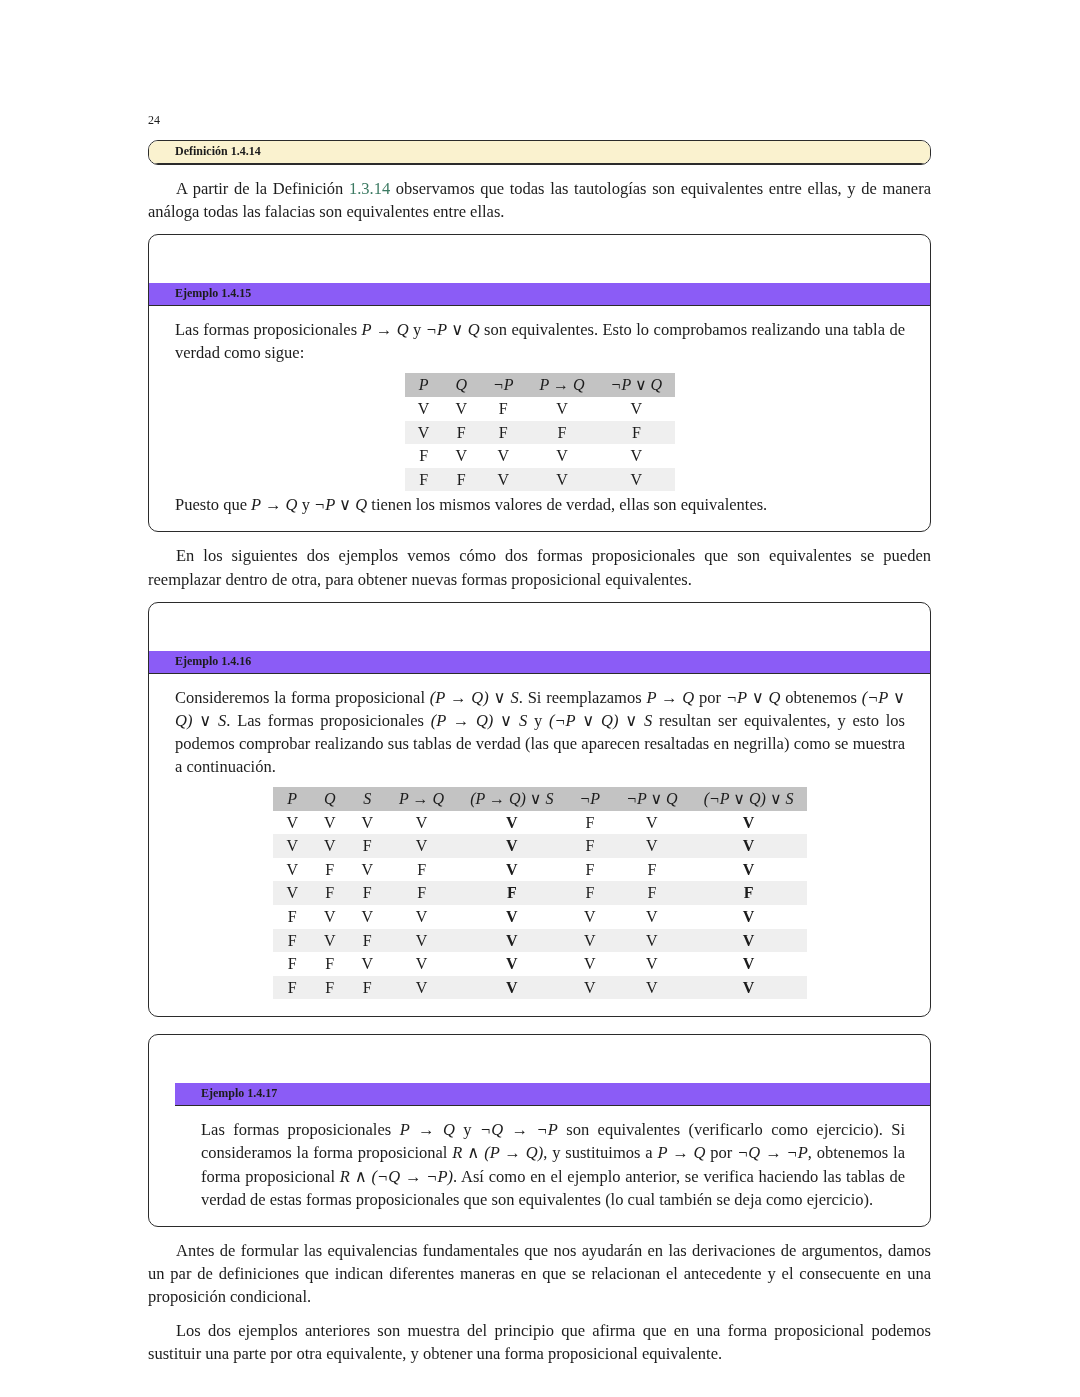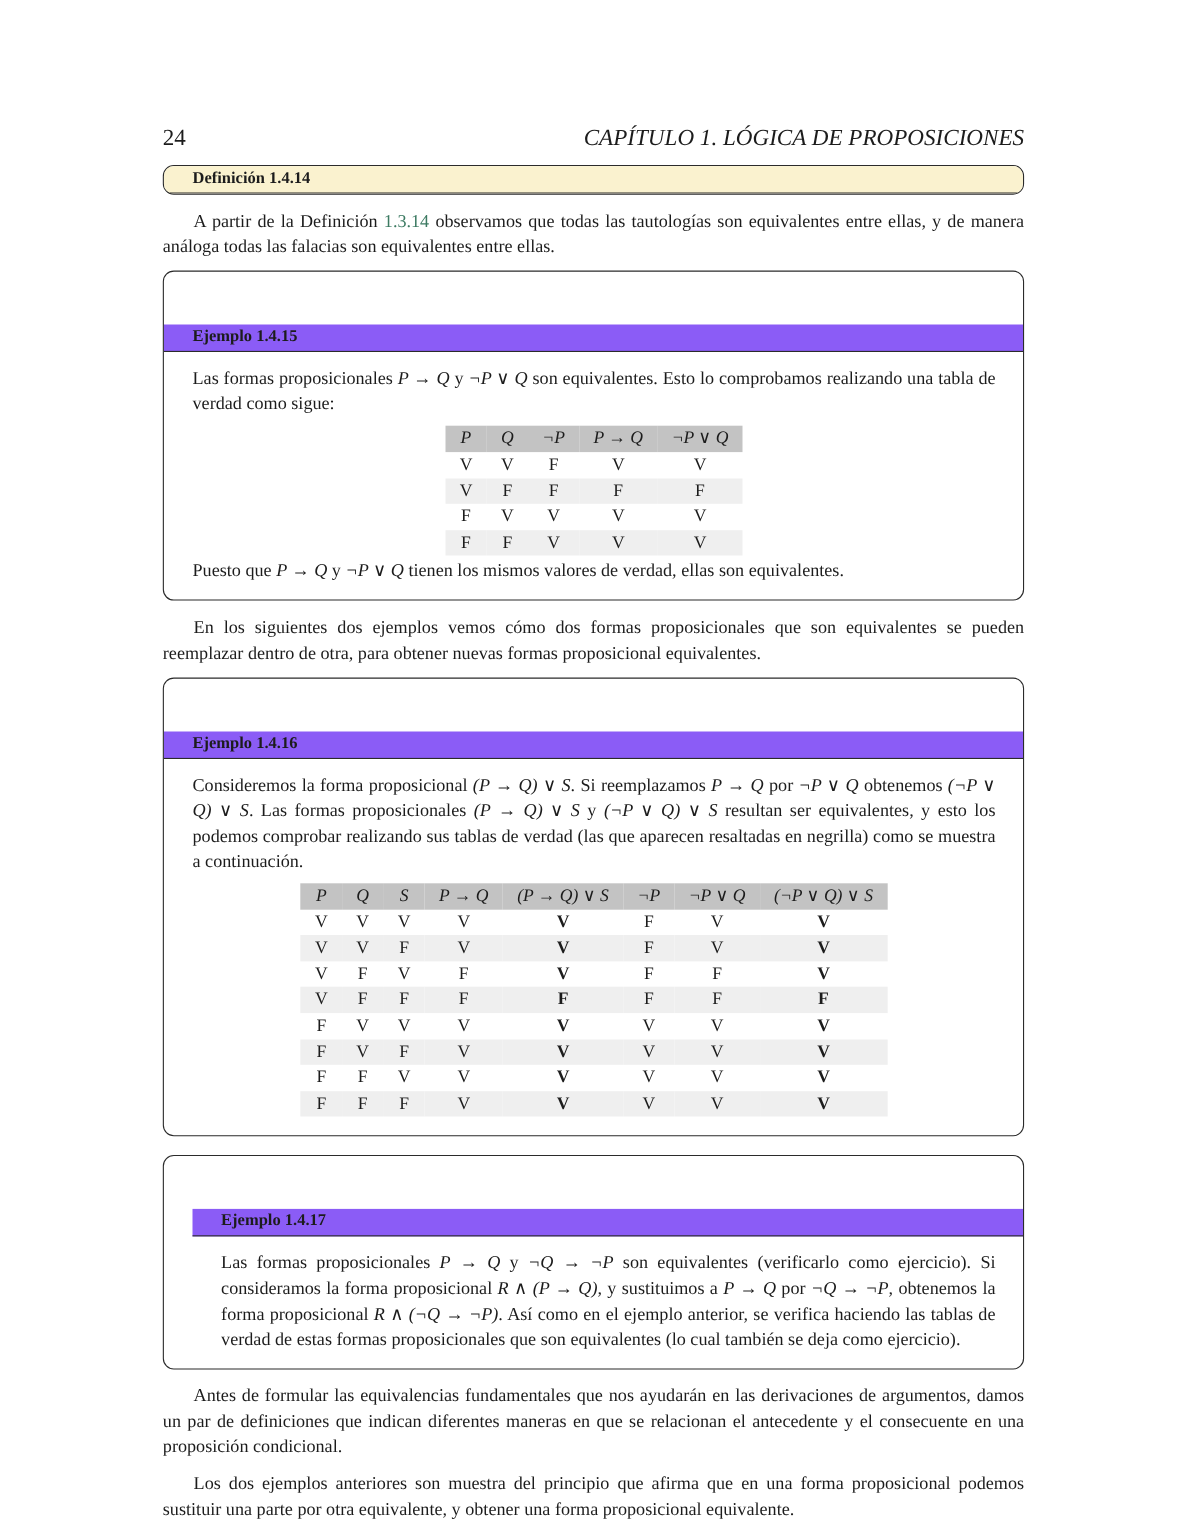--- a/index.html
+++ b/index.html
@@ -8,33 +8,33 @@
     width:1080px;height:1397px;
     box-sizing:border-box;
     padding:113px 149px 0 148px;
     background:#ffffff;
     font-family:"Liberation Serif","DejaVu Serif","DejaVu Sans",serif;
     font-size:16.5px;
     color:#1c1c1c;
   }
   .page-header{
     display:flex;justify-content:space-between;align-items:baseline;
-    font-size:21px;margin-bottom:12px;
+    font-size:12px;margin-bottom:12px;
   }
   .chapter{font-style:italic;}
   .box{
     border:1.5px solid #2b2b2b;
     border-radius:10px;
     overflow:hidden;
     margin:0 0 12px 0;
     background:#ffffff;
   }
   .box-title{
     font-weight:bold;
-    font-size:15px;
+    font-size:12px;
     padding:3px 10px 4px 26px;
     border-bottom:1.5px solid #2b2b2b;
   }
   .def-title{background:#faf2cf;}
   .ex-title{background:#8b5cf6;margin-top:48px;}
   .box-body{
     padding:12px 25px 15px 26px;
     line-height:1.4;
     text-align:justify;
   }
@@ -68,21 +68,20 @@
   .truth-table td.bold{font-weight:bold;}
   .ref-link{color:#3c7a62;}
 </style>
 </head>
 <body>
 
 <div class="page">
 
   <header class="page-header">
     <span>24</span>
-    <span class="chapter">CAPÍTULO 1.  LÓGICA DE PROPOSICIONES</span>
   </header>
 
   <section class="box">
     <div class="box-title def-title">Definición 1.4.14</div>
   </section>
 
   <p class="para">A partir de la Definición <span class="ref-link">1.3.14</span> observamos que todas las tautologías son equivalentes entre ellas, y de manera análoga todas las falacias son equivalentes entre ellas.</p>
 
   <section class="box">
     <div class="box-title ex-title">Ejemplo 1.4.15</div>

